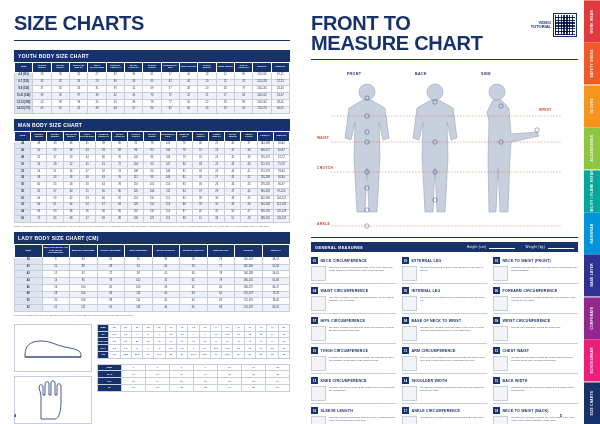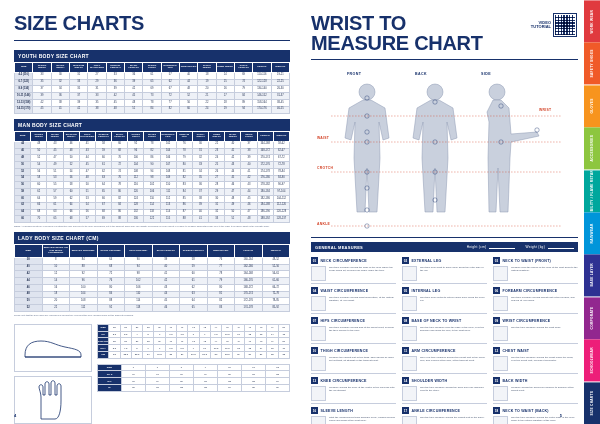--- a/index.html
+++ b/index.html
@@ -892,21 +892,21 @@
             </tbody>
         </table>
       </div>
     </div>
 
     <div class="pagenum l">4</div>
   </div>
 
   <div class="right-col">
     <div class="big-title">
-      <div>WRIST TO</div>
+      <div>FRONT TO</div>
       <div>MEASURE CHART</div>
     </div>
 
     <div class="video-badge">
       <div class="video-txt">
         <div>VIDEO</div>
         <div>TUTORIAL</div>
       </div>
       <div class="qr"></div>
     </div>

